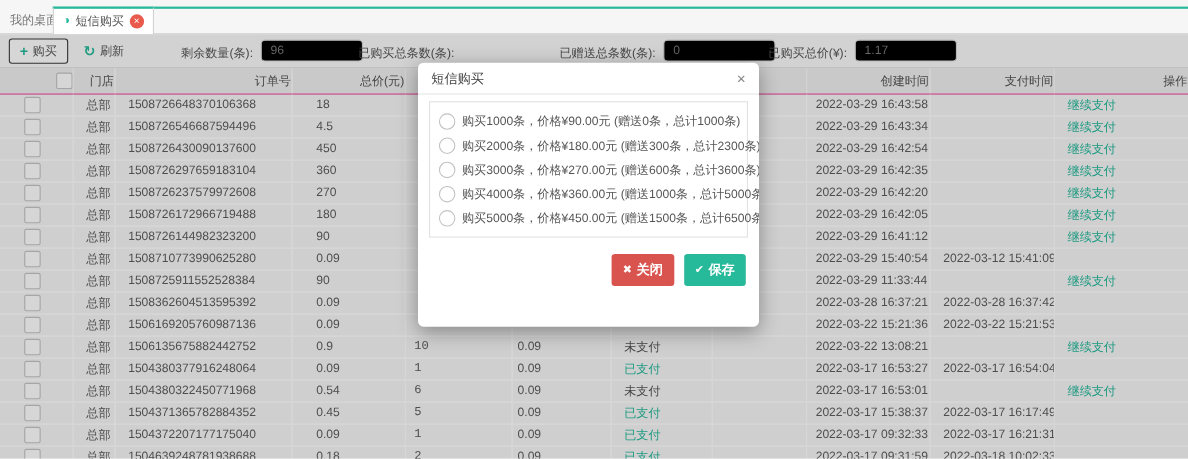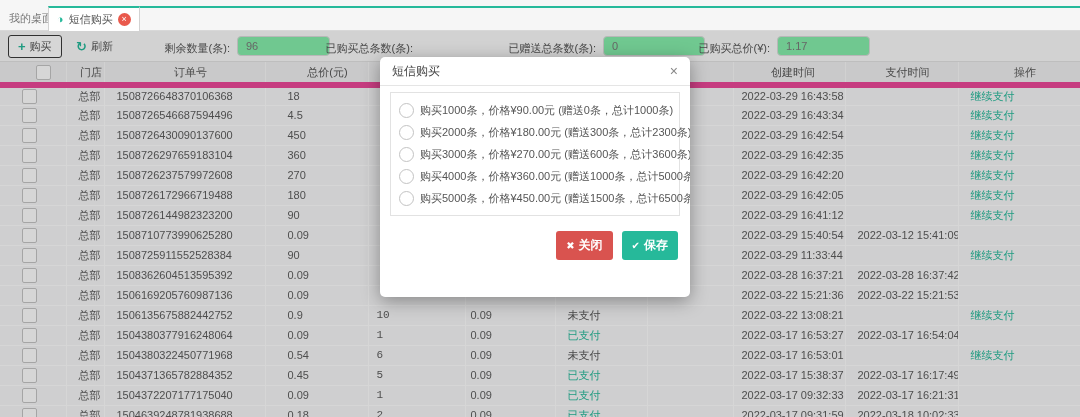--- a/index.html
+++ b/index.html
@@ -33,29 +33,29 @@
   .plus-ic{color:var(--teal);font-weight:bold;font-size:13px;line-height:1;}
   .btn-refresh{
     position:absolute;left:70px;top:5px;height:21px;display:flex;align-items:center;gap:4px;
     background:transparent;border:none;font-size:11px;color:#555;cursor:pointer;font-family:inherit;
   }
   .refresh-ic{color:var(--teal);font-weight:bold;font-size:13px;line-height:1;}
   .tb-label{position:absolute;top:10px;font-size:11px;color:#555;white-space:nowrap;}
   .lab1{right:850px;} .lab2{right:667px;} .lab3{right:484px;} .lab4{right:310px;}
   .tb-input{
     position:absolute;top:5px;height:20px;box-sizing:border-box;padding:0 8px;
-    font-size:11px;color:#7a7a7a;background:#86efac;border:1px solid #dcdcdc;border-radius:4px;
+    font-size:11px;color:#7a7a7a;background:#000000;border:1px solid #dcdcdc;border-radius:4px;
     font-family:inherit;
   }
   .in1{left:237px;width:93px;} .in2{left:420px;width:98px;} .in3{left:603px;width:102px;} .in4{left:777px;width:93px;}
   
   table.grid{border-collapse:collapse;table-layout:fixed;width:1080px;}
   .grid th{
-    background:#f0f0f1;height:23px;font-weight:normal;color:#555;text-align:center;
-    padding:0 0 0 12px;font-size:11px;border-right:1px solid #fafafa;border-bottom:6px solid #ec4899;
+    background:#f0f0f1;height:23px;font-weight:normal;color:#555;text-align:right;
+    padding:0 0 0 12px;font-size:11px;border-right:1px solid #fafafa;border-bottom:1px solid #ec4899;
     white-space:nowrap;overflow:hidden;box-sizing:border-box;
   }
   .grid td{
     background:#f7f7f8;height:20px;color:#5d5d5d;font-size:11px;
     padding:0 0 0 12px;border-right:1px solid #fff;border-bottom:1px solid #fff;
     white-space:nowrap;overflow:hidden;box-sizing:border-box;
   }
   .grid th:nth-child(1),.grid td:nth-child(1){padding-left:22px;}
   .grid th:nth-child(4),.grid td:nth-child(4){padding-left:22px;}
   .grid th:nth-child(5),.grid td:nth-child(5){padding-left:8px;font-family:Liberation Mono, monospace;}

